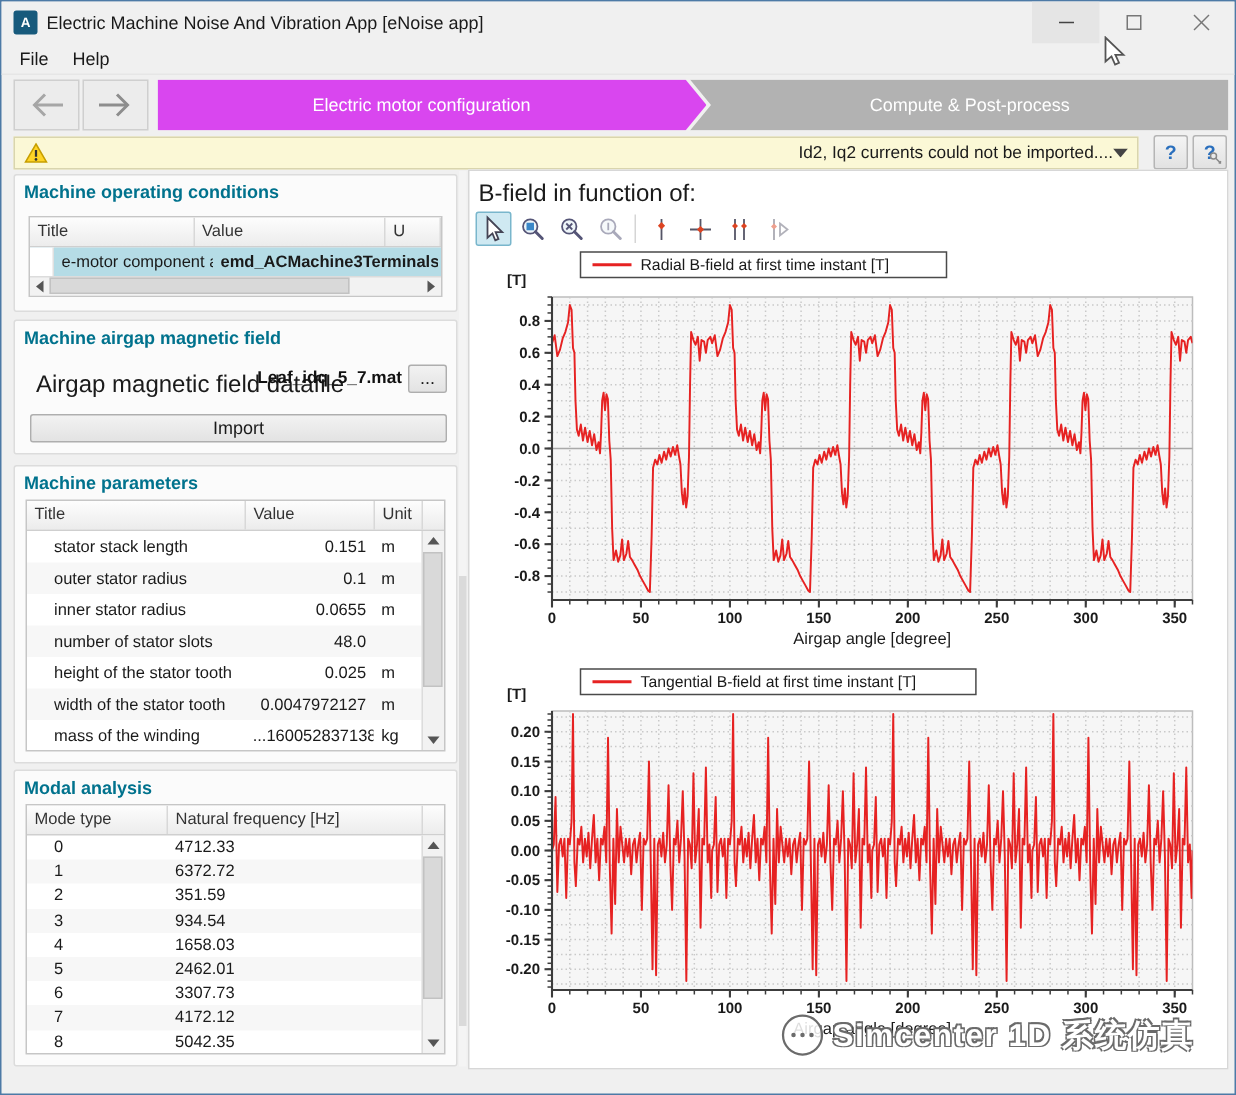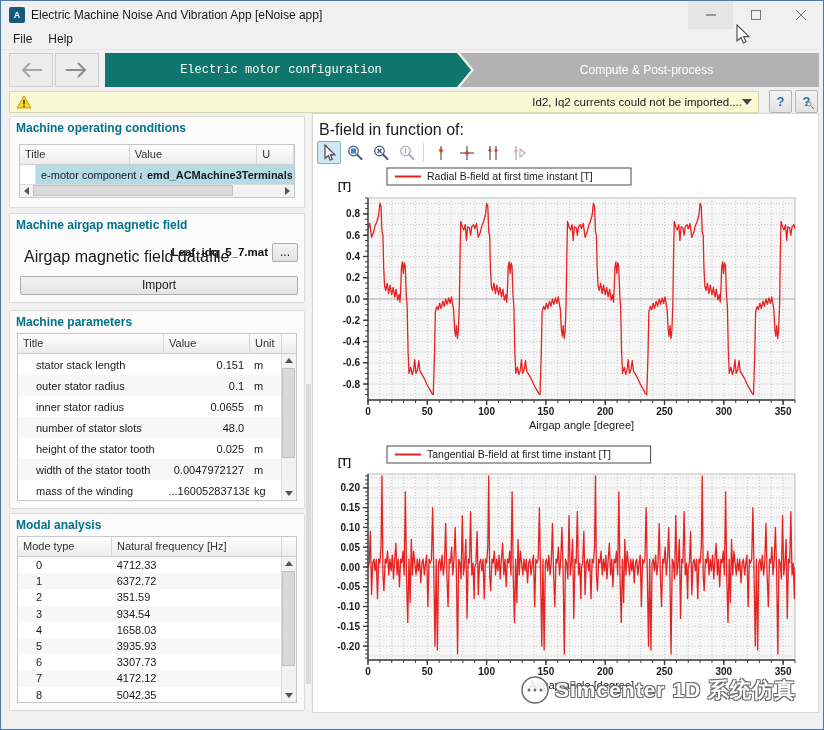--- a/index.html
+++ b/index.html
@@ -19,23 +19,23 @@
   
   .menubar { position:absolute; left:0; top:28px; right:0; height:21px; background:#f0f0f0;
              border-bottom:1px solid #e6e6e6; display:flex; align-items:center; padding-left:4px; }
   .menu-item { font-size:12px; color:#1a1a1a; padding:2px 8px; }
 
   
   .nav-btn { position:absolute; top:52px; width:44px; height:34px; background:#ececec;
              border:1px solid #cfcfcf; display:flex; align-items:center; justify-content:center; }
   .wizard-tab { position:absolute; top:52px; height:34px; color:#fff; font-size:12px;
                 display:flex; align-items:center; justify-content:center; }
-  .tab-active { left:104px; width:366px; background:#0f766e; z-index:2;
+  .tab-active { left:104px; width:366px; background:#d946ef; z-index:2;
                 clip-path:polygon(0 0, calc(100% - 14px) 0, 100% 50%, calc(100% - 14px) 100%, 0 100%);
-                padding-right:14px;font-family:Liberation Mono, monospace; }
+                padding-right:14px; }
   .tab-inactive { left:459px; width:359px; background:#b2b2b2;
                 clip-path:polygon(0 0, 100% 0, 100% 100%, 0 100%, 14px 50%);
                 padding-left:14px; }
 
   
   .warn-bar { position:absolute; left:8px; top:90px; width:750px; height:22px; background:#fbf8d6;
               border:1px solid #d9d5ae; display:flex; align-items:center; padding:0 6px; }
   .warn-text { font-size:11.5px; color:#1a1a1a; margin-left:6px; flex:1;text-align:right; }
   .help-btn { position:absolute; top:89px; width:23px; height:23px; background:linear-gradient(#f4f4f4,#e2e2e2);
               border:1px solid #b5b5b5; border-radius:2px; color:#2a6fbd; font-weight:bold; font-size:13px;
@@ -276,21 +276,21 @@
         <div class="row" style="height: 16.2px;">
           <div class="cell" style="width: 94px; padding-left: 18px;">3</div>
           <div class="cell" style="width: 170px;">934.54</div>
         </div>
         <div class="row" style="height: 16.2px;">
           <div class="cell" style="width: 94px; padding-left: 18px;">4</div>
           <div class="cell" style="width: 170px;">1658.03</div>
         </div>
         <div class="row" style="height: 16.2px;">
           <div class="cell" style="width: 94px; padding-left: 18px;">5</div>
-          <div class="cell" style="width: 170px;">3935.93</div>
+          <div class="cell" style="width: 170px;">2462.01</div>
         </div>
         <div class="row" style="height: 16.2px;">
           <div class="cell" style="width: 94px; padding-left: 18px;">6</div>
           <div class="cell" style="width: 170px;">3307.73</div>
         </div>
         <div class="row" style="height: 16.2px;">
           <div class="cell" style="width: 94px; padding-left: 18px;">7</div>
           <div class="cell" style="width: 170px;">4172.12</div>
         </div>
         <div class="row" style="height: 16.2px;">

